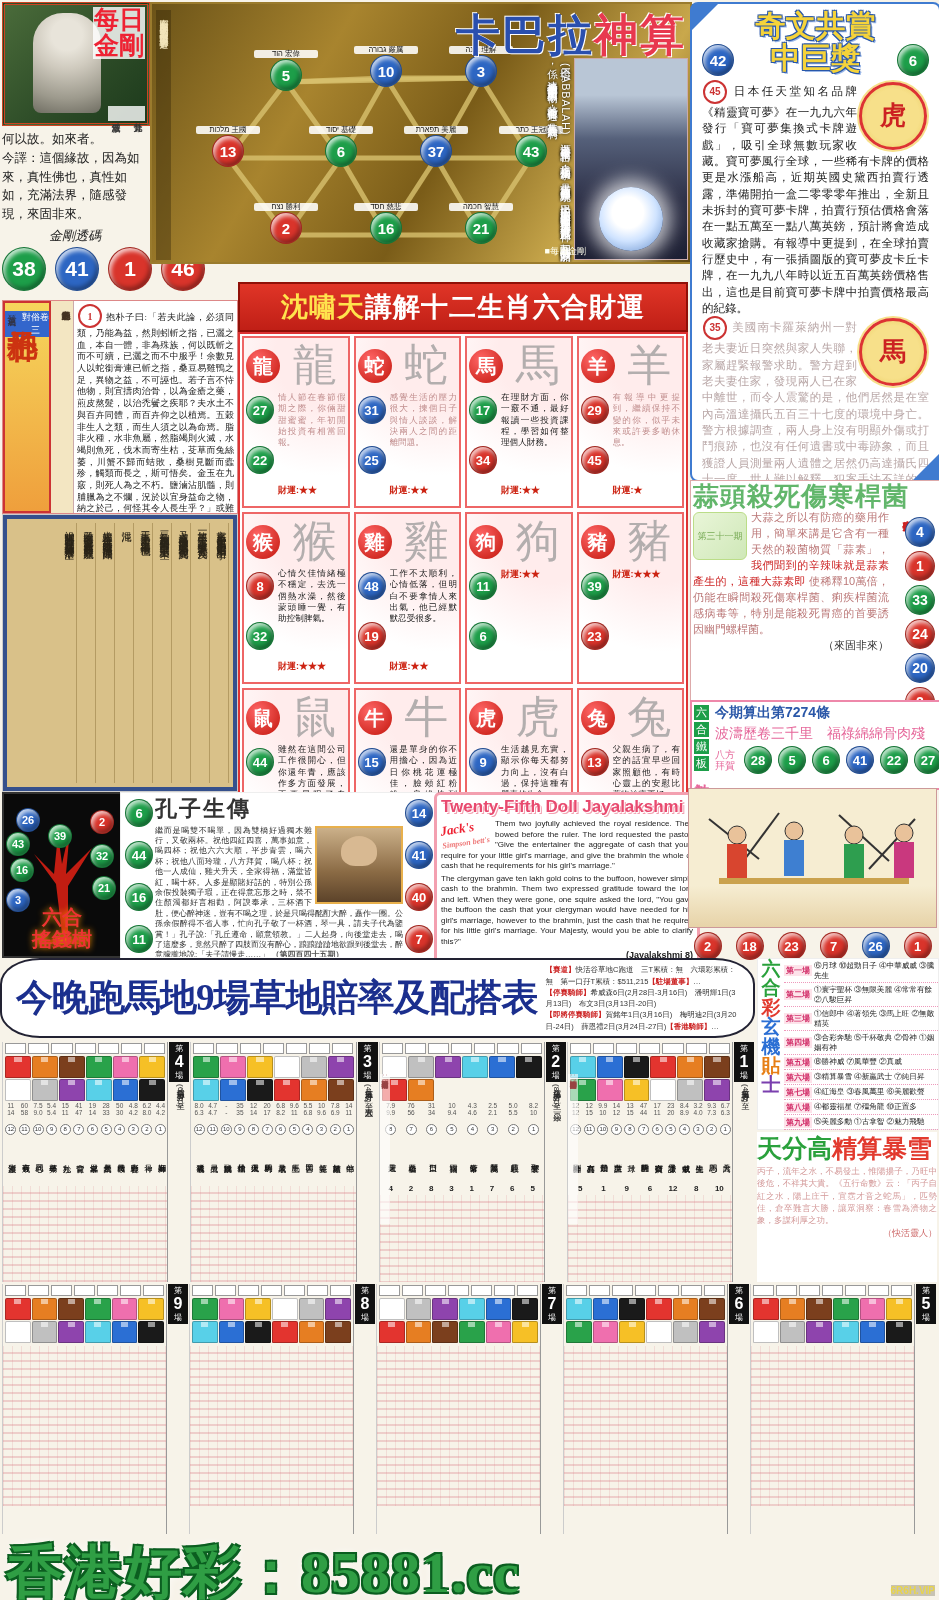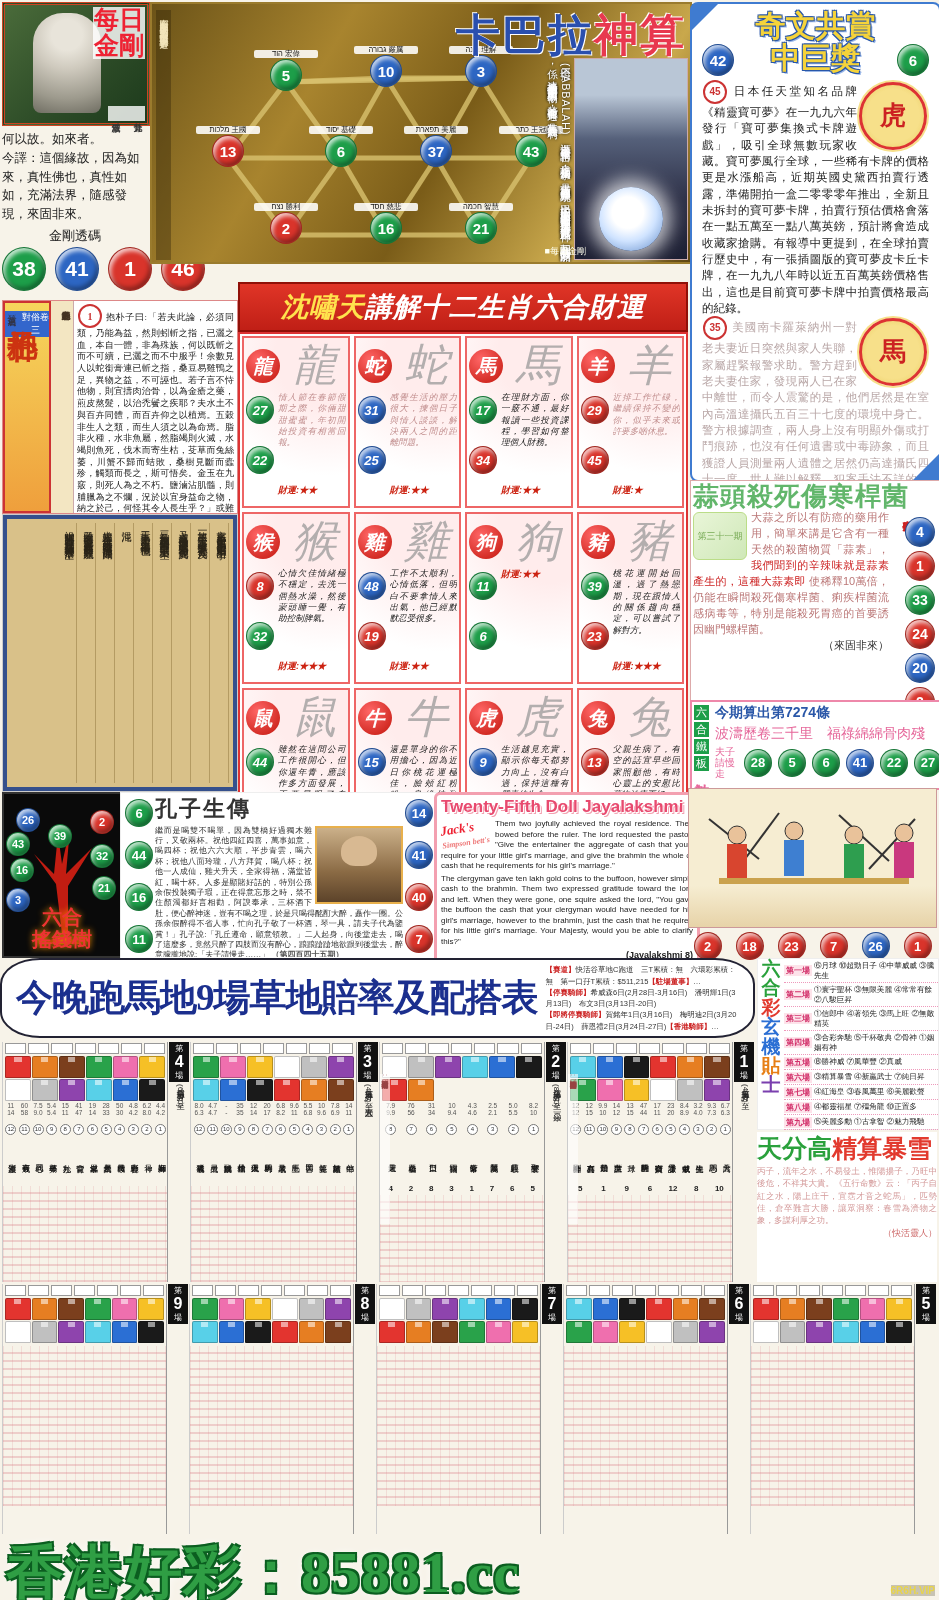--- a/index.html
+++ b/index.html
@@ -17,21 +17,21 @@
   #daily .photo{position:relative;width:142px;height:118px;border:3px double #c42;
      background:linear-gradient(135deg,#4a6b3a,#2e4d28 55%,#1d3a1c);}
   #daily .statue{position:absolute;left:28px;top:8px;width:68px;height:100px;border-radius:30px 30px 8px 8px;
      background:radial-gradient(circle at 50% 22%,#e8e4da 0 18%,#cfcabe 40%,#9d9a8d 75%,#6f6d62);}
   #daily .dtitle{position:absolute;right:2px;top:2px;width:52px;text-align:center;color:#e23;
      font-family:"Liberation Serif",serif;font-weight:bold;font-size:25px;line-height:26px;
      background:rgba(255,255,255,.82);}
   #daily .dsub{position:absolute;right:2px;bottom:2px;background:rgba(255,255,255,.8);
      font-size:9px;color:#333;padding:1px;}
   #daily .body{font-family:"Liberation Serif",serif;font-size:12.5px;line-height:1.5;margin-top:4px;}
-  #daily .tclabel{text-align:center;font-family:"Liberation Serif",serif;font-size:13px;margin:3px 0 2px;}
+  #daily .tclabel{text-align:center;font-family:"Liberation Serif",serif;font-size:13px;margin:3px 0 2px;font-style:italic;}
   #daily-balls{display:flex;gap:9px;width:235px;}
   
   #kab{left:150px;top:2px;width:538px;height:258px;border:2px solid #9a7b2d;
      background:linear-gradient(120deg,#6b5318,#a8842e 30%,#7a5c18 55%,#c9a84c 80%,#5d4512);overflow:hidden;}
   #kab .sidenote{left:4px;top:6px;height:246px;color:#f3e6bb;font-size:9px;background:rgba(40,28,5,.35);
      padding:2px 1px;letter-spacing:1px;}
   #kab .headline{right:4px;top:2px;font-family:"Liberation Serif",serif;font-weight:bold;font-size:44px;
      letter-spacing:2px;white-space:nowrap;}
   #kab .headline .b{color:#2a4fae;text-shadow:1px 1px 0 #fff,-1px -1px 0 #fff;}
   #kab .headline .r{color:#e8384f;text-shadow:1px 1px 0 #fff,-1px -1px 0 #fff;}
@@ -74,21 +74,21 @@
   #bao .txt{flex:1;font-size:9px;line-height:1.3;padding:3px;font-family:"Liberation Serif",serif;text-align:justify;}
   
   #yun{left:2px;top:514px;width:234px;height:276px;background:#fff;display:flex;border:1px solid #ccc;}
   #yun .rail{width:52px;text-align:center;}
   #yun .rail .lab{font-size:10px;} 
   #yun .rail .t{font-family:"Liberation Serif",serif;font-weight:bold;font-size:30px;color:#111;line-height:1.05;margin:2px auto;}
   #yun .ms{flex:1;background:#d9c189;border:4px solid #35508c;padding:4px;display:flex;flex-direction:row-reverse;gap:4px;overflow:hidden;}
   #yun .ms .col{writing-mode:vertical-rl;font-family:"Liberation Serif",serif;font-size:10px;color:#2a2418;
      border-right:1px solid #b49b63;height:100%;letter-spacing:1px;}
   
-  #zod{left:238px;top:282px;width:450px;height:580px;font-style:italic;}
+  #zod{left:238px;top:282px;width:450px;height:580px;}
   #zod .banner{height:46px;background:linear-gradient(180deg,#e03527,#c01f16);display:flex;align-items:center;
      justify-content:center;border:2px solid #901008;}
   #zod .banner span{font-family:"Liberation Serif",serif;font-weight:bold;font-size:27px;letter-spacing:1px;}
   #zod .banner .y{color:#ffe34d;} #zod .banner .w{color:#fff;}
   #zgrid{display:grid;grid-template-columns:repeat(4,1fr);grid-auto-rows:176px;border:2px solid #d33;background:#fff;}
   .zcell{border:2px solid #e66;margin:2px;position:relative;padding:2px;overflow:hidden;
      background:radial-gradient(circle at 80% 10%,#ffecec 0 30%,#fff 70%);}
   .zhead{display:flex;align-items:center;gap:4px;height:52px;}
   .zbadge{width:34px;height:34px;border-radius:50%;background:radial-gradient(circle at 35% 30%,#f66,#c2160c);
      color:#fff;display:flex;align-items:center;justify-content:center;font-family:"Liberation Serif",serif;
@@ -353,21 +353,21 @@
         </div>
         <div class="zcell">
           <div class="zhead">
             <span class="zbadge">羊</span>
             <span class="zart">羊</span>
           </div>
           <div class="zballs">
             <span class="ball red" style="height: 26px; width: 26px; font-size: 13px;">29</span>
             <span class="ball red" style="height: 26px; width: 26px; font-size: 13px;">45</span>
           </div>
-          <div class="ztxt faded">近排工作忙碌，繼續保持不變的你，似乎未來或許要多啲休息。</div>
+          <div class="ztxt faded">有報導中更提到，繼續保持不變的你，似乎未來或許要多啲休息。</div>
           <div class="zstars">財運:★</div>
         </div>
         <div class="zcell">
           <div class="zhead">
             <span class="zbadge">猴</span>
             <span class="zart">猴</span>
           </div>
           <div class="zballs">
             <span class="ball red" style="height: 26px; width: 26px; font-size: 13px;">8</span>
             <span class="ball green" style="height: 26px; width: 26px; font-size: 13px;">32</span>
@@ -400,21 +400,20 @@
         </div>
         <div class="zcell">
           <div class="zhead">
             <span class="zbadge">豬</span>
             <span class="zart">豬</span>
           </div>
           <div class="zballs">
             <span class="ball green" style="height: 26px; width: 26px; font-size: 13px;">39</span>
             <span class="ball red" style="height: 26px; width: 26px; font-size: 13px;">23</span>
           </div>
-          <div class="ztxt">桃花運開始回溫，過了熱戀期，現在跟情人的關係趨向穩定，可以嘗試了解對方。</div>
           <div class="zstars">財運:★★★</div>
         </div>
         <div class="zcell">
           <div class="zhead">
             <span class="zbadge">鼠</span>
             <span class="zart">鼠</span>
           </div>
           <div class="zballs">
             <span class="ball green" style="height: 26px; width: 26px; font-size: 13px;">44</span>
             <span class="ball blue" style="height: 26px; width: 26px; font-size: 13px;">10</span>
@@ -481,21 +480,21 @@
         <span class="c">六</span>
         <span class="c">合</span>
         <span class="c">鐵</span>
         <span class="c">板</span>
         <span class="p vtext">神數</span>
       </div>
     <div class="main">
       <div class="line1">今期算出第7274條</div>
       <div class="verse">波濤歷卷三千里　福祿綿綿骨肉殘</div>
       <div class="trig">
-        <span class="lab">夫子請慢走</span>
+        <span class="lab">八方拜賀</span>
         <span id="iron-balls" style="display:flex;gap:6px">
             <span class="ball green" style="height: 26px; width: 26px; font-size: 13px;">28</span>
             <span class="ball green" style="height: 26px; width: 26px; font-size: 13px;">5</span>
             <span class="ball green" style="height: 26px; width: 26px; font-size: 13px;">6</span>
             <span class="ball blue" style="height: 26px; width: 26px; font-size: 13px;">41</span>
             <span class="ball green" style="height: 26px; width: 26px; font-size: 13px;">22</span>
             <span class="ball green" style="height: 26px; width: 26px; font-size: 13px;">27</span>
           </span>
       </div>
     </div>

